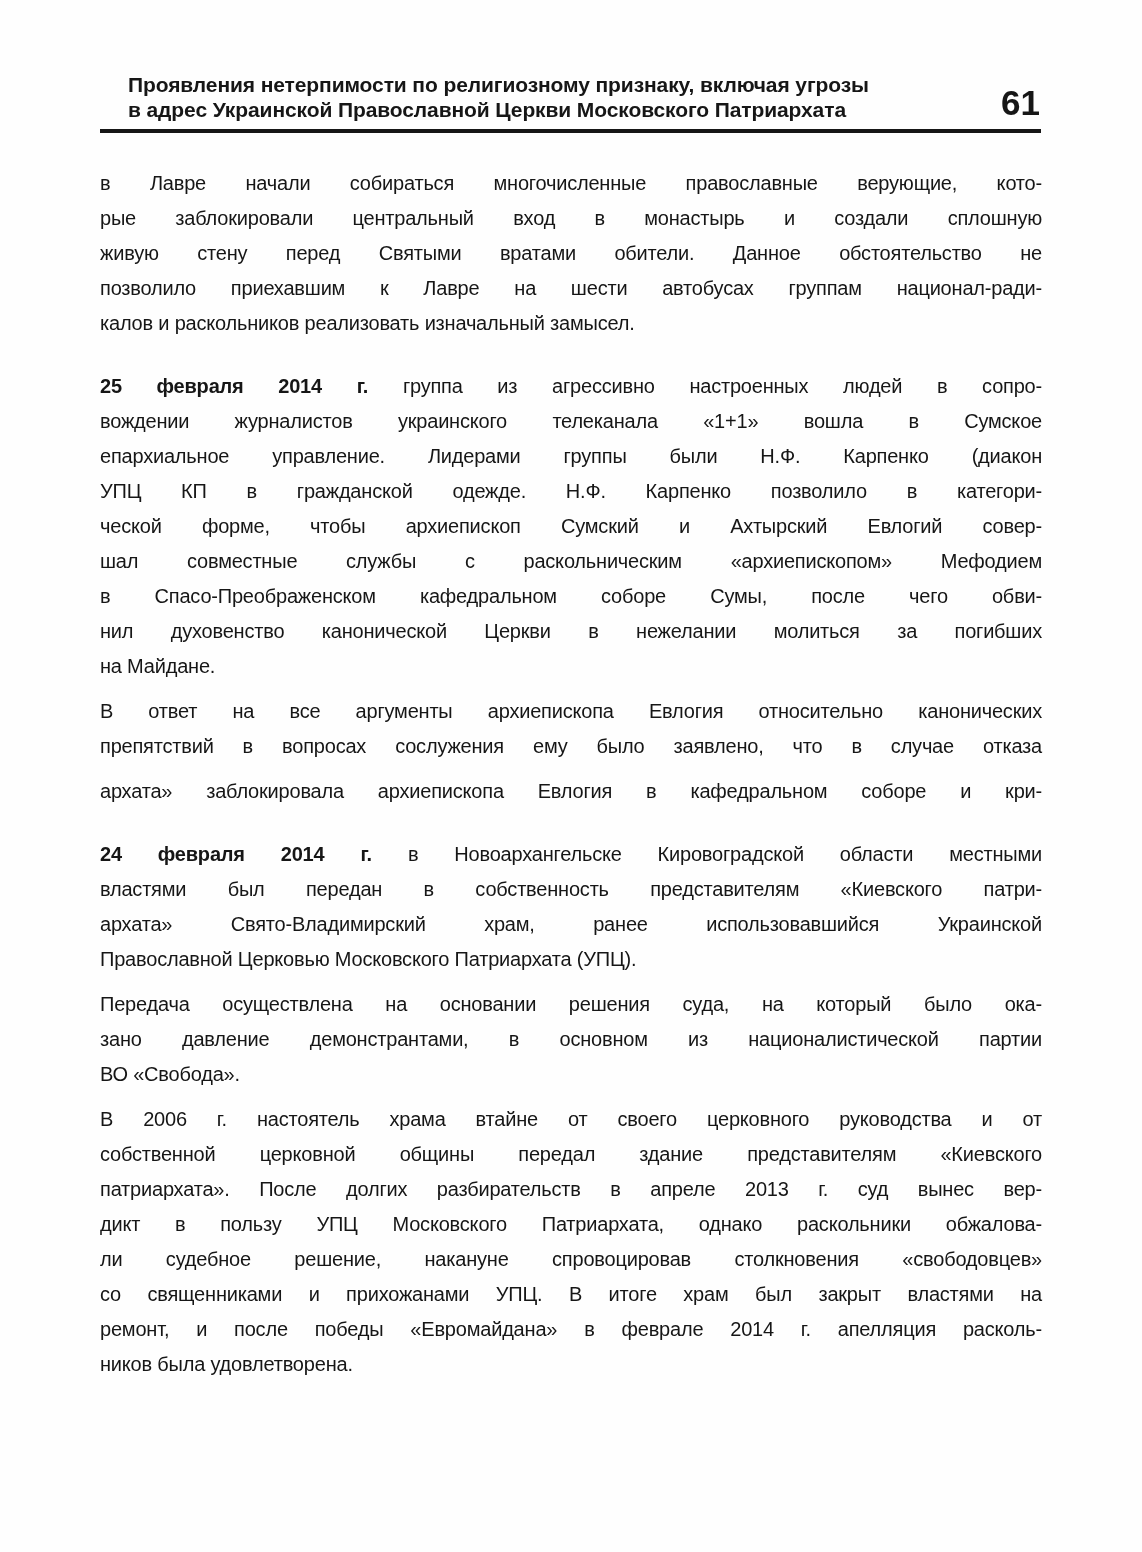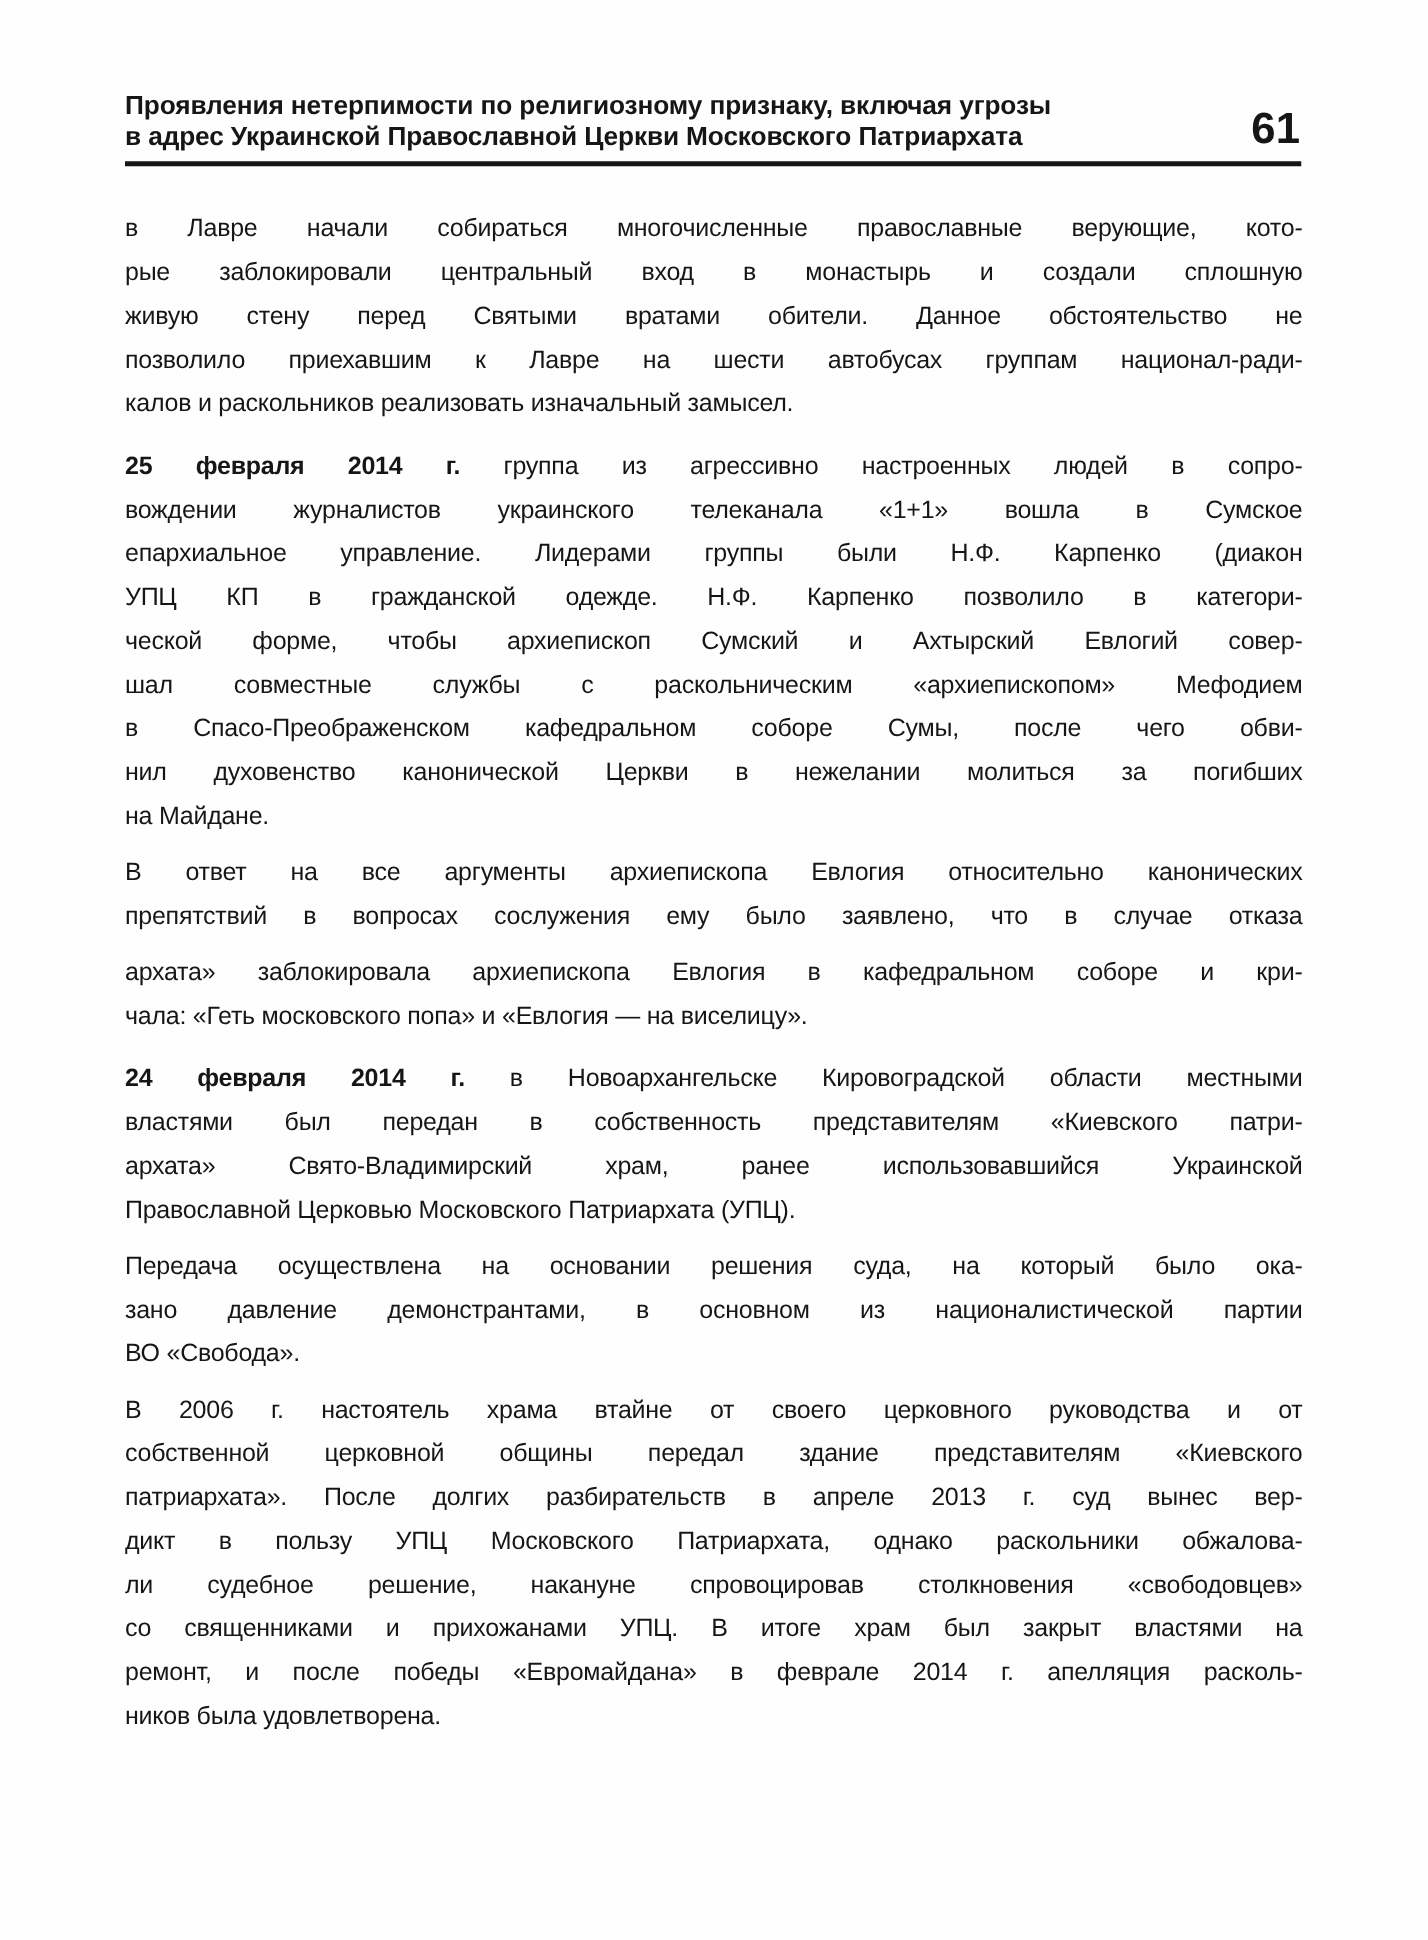--- a/index.html
+++ b/index.html
@@ -21,20 +21,21 @@
     left: 100px;
     top: 72px;
     width: 942px;
   }
   .header-title {
     font-weight: bold;
     font-size: 21px;
     line-height: 25px;
     width: 870px;
     letter-spacing: -0.1px;
+    margin-left: 28px;
   }
   .page-number {
     position: absolute;
     right: 2px;
     top: 17px;
     font-weight: bold;
     font-size: 35px;
     line-height: 27px;
   }
   .header-rule {
@@ -49,21 +50,21 @@
     position: absolute;
     left: 100px;
     top: 166px;
     width: 942px;
     font-size: 20px;
     line-height: 35px;
     letter-spacing: -0.2px;
   }
   .para { margin-top: 10px; }
   .para:first-child { margin-top: 0; }
-  .para.with-lead { margin-top: 15px; }
+  .para.with-lead { margin-top: 28px; }
   .line {
     text-align: justify;
     text-align-last: justify;
     white-space: normal;
   }
   .line.last { text-align-last: left; }
   .lead { font-weight: bold; }
 </style>
 </head>
 <body>
@@ -98,21 +99,20 @@
         <div class="line">в Спасо-Преображенском кафедральном соборе Сумы, после чего обви-</div>
         <div class="line">нил духовенство канонической Церкви в нежелании молиться за погибших</div>
         <div class="line last">на Майдане.</div>
       </div>
       <div class="para">
         <div class="line">В ответ на все аргументы архиепископа Евлогия относительно канонических</div>
         <div class="line">препятствий в вопросах сослужения ему было заявлено, что в случае отказа</div>
       </div>
       <div class="para">
         <div class="line">архата» заблокировала архиепископа Евлогия в кафедральном соборе и кри-</div>
-        <div class="line last">чала: «Геть московского попа» и «Евлогия — на виселицу».</div>
       </div>
       <div class="para with-lead">
         <div class="line"><span class="lead">24 февраля 2014 г. </span>в Новоархангельске Кировоградской области местными</div>
         <div class="line">властями был передан в собственность представителям  «Киевского патри-</div>
         <div class="line">архата» Свято-Владимирский храм, ранее использовавшийся Украинской</div>
         <div class="line last">Православной Церковью Московского Патриархата (УПЦ).</div>
       </div>
       <div class="para">
         <div class="line">Передача осуществлена на основании решения суда, на который было ока-</div>
         <div class="line">зано давление демонстрантами, в основном из националистической партии</div>

